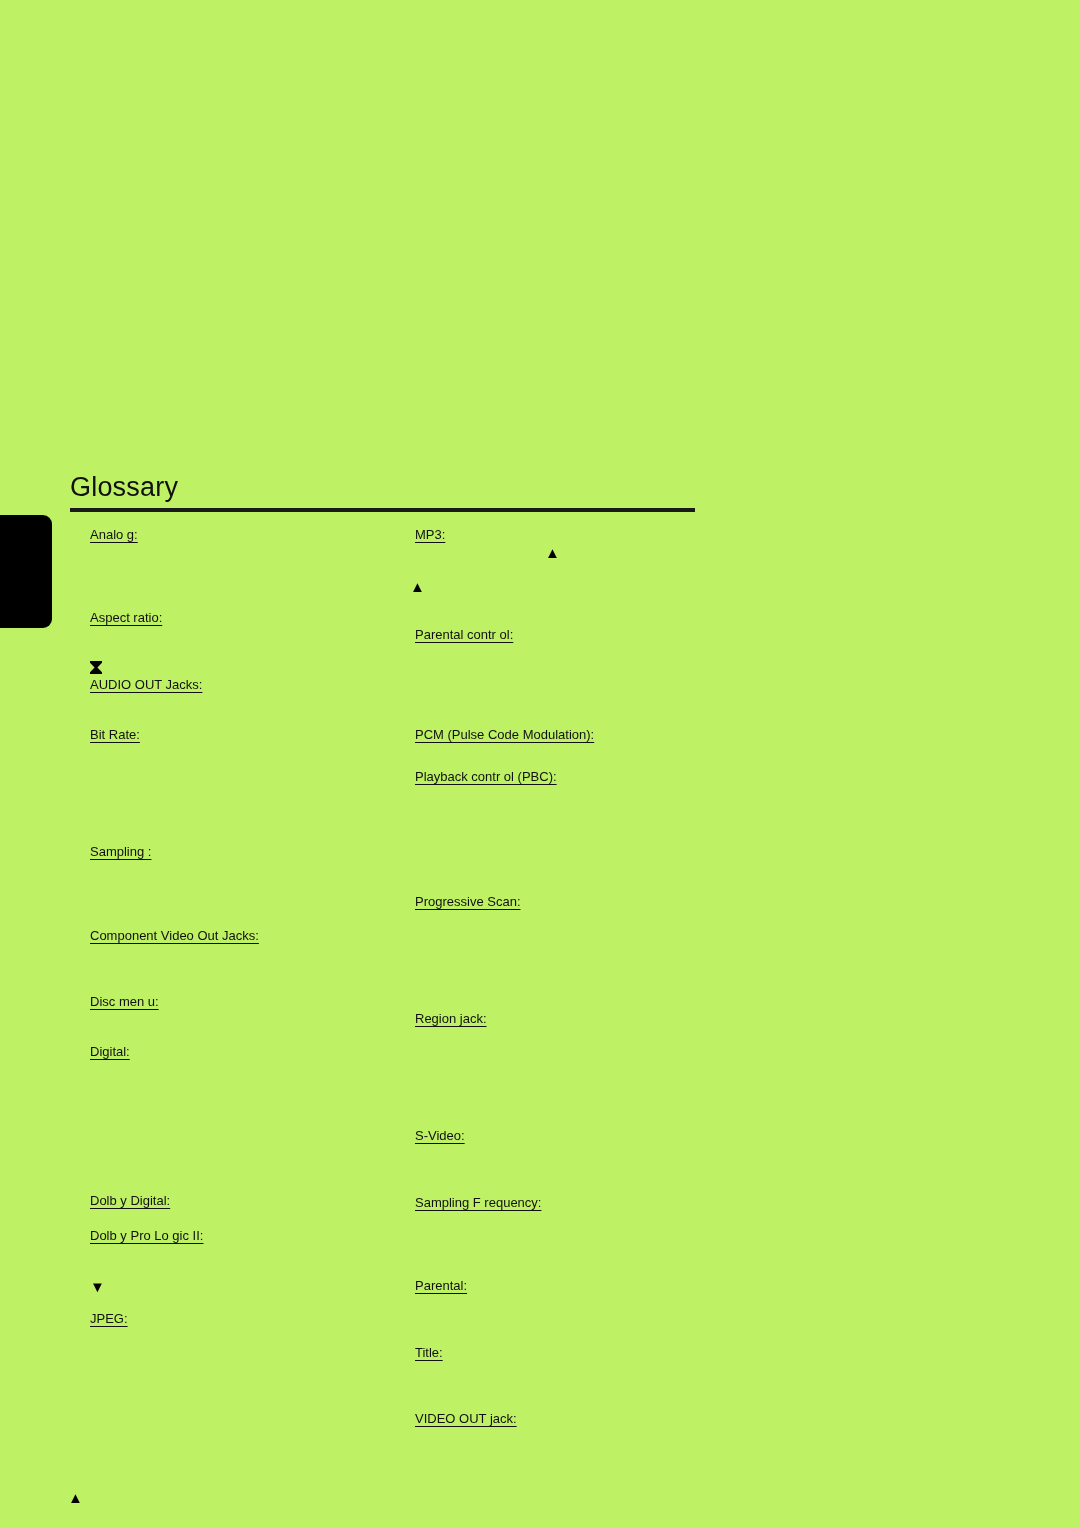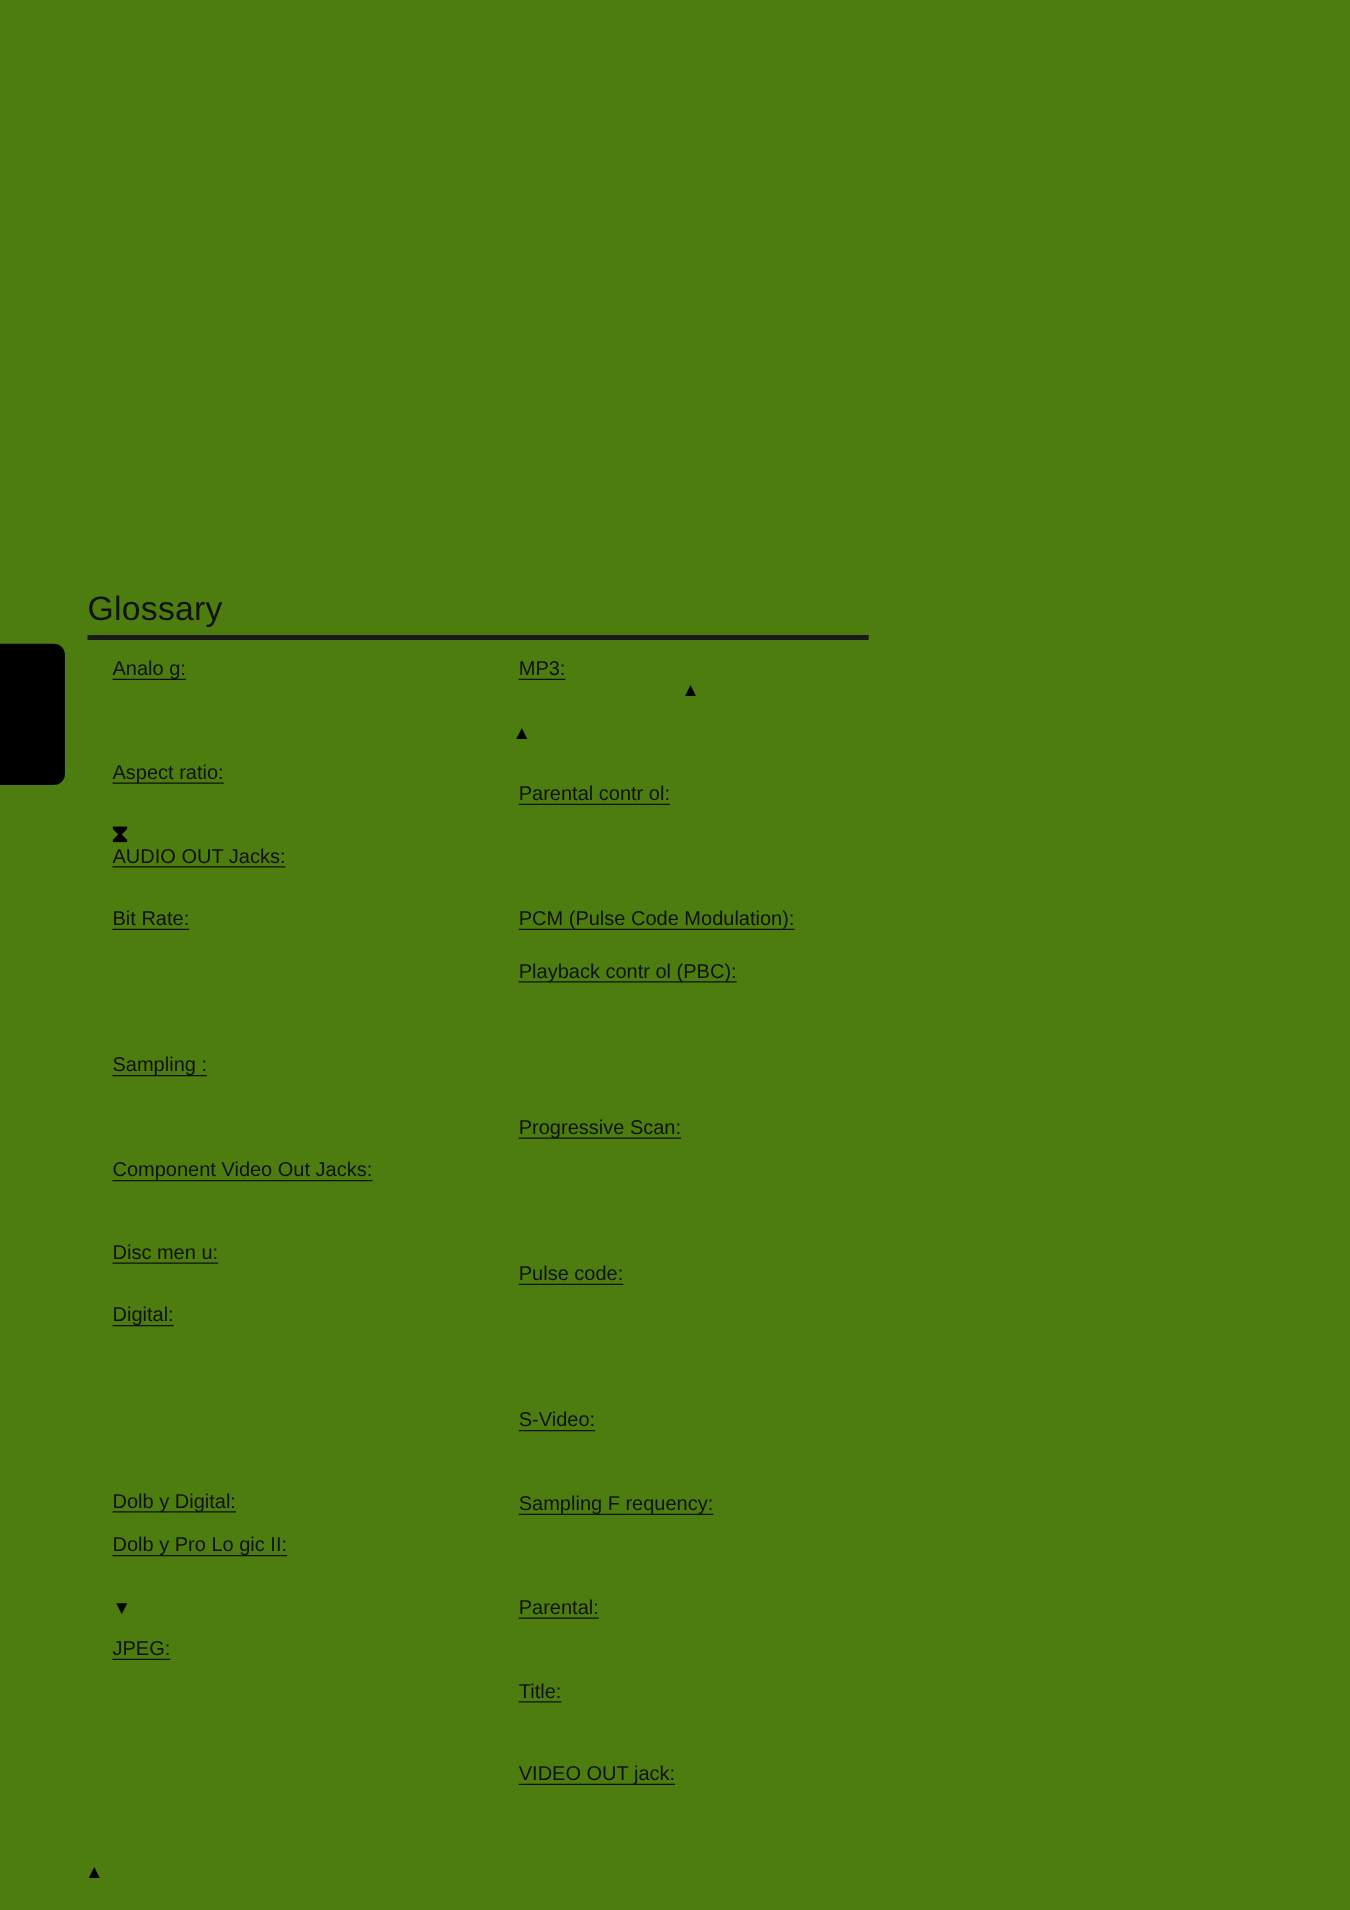--- a/index.html
+++ b/index.html
@@ -8,21 +8,21 @@
     background: #ffffff;
   }
   body {
     font-family: "Liberation Sans", sans-serif;
     color: #000000;
   }
   .page {
     position: relative;
     width: 1080px;
     height: 1528px;
-    background: #4d7c0f;
+    background: #bef264;
     overflow: hidden;
   }
 
   
   .edge-tab {
     position: absolute;
     left: -22px;
     top: 515px;
     width: 74px;
     height: 113px;
@@ -47,21 +47,21 @@
     left: 70px;
     top: 508px;
     width: 625px;
     height: 4px;
     background: #1a1a1a;
   }
 
   
   .term {
     position: absolute;
-    font-size: 16px;
+    font-size: 13px;
     font-weight: 400;
     line-height: 1;
     color: #111111;
     white-space: nowrap;
     text-decoration: underline;
     text-decoration-thickness: 1px;
     text-underline-offset: 3px;
   }
 
   
@@ -120,20 +120,20 @@
 
   <div class="term col-right" style="top:528px">MP3:</div>
 
   <div class="marker tri-up" style="left:545px; top:545px"></div>
   <div class="marker tri-up" style="left:410px; top:579px"></div>
 
   <div class="term col-right" style="top:628px">Parental contr ol:</div>
   <div class="term col-right" style="top:728px">PCM (Pulse Code Modulation): </div>
   <div class="term col-right" style="top:770px">Playback contr ol (PBC): </div>
   <div class="term col-right" style="top:895px">Progressive Scan:</div>
-  <div class="term col-right" style="top:1012px">Pulse code:</div>
+  <div class="term col-right" style="top:1012px">Region jack:</div>
   <div class="term col-right" style="top:1129px">S-Video:</div>
   <div class="term col-right" style="top:1196px">Sampling F requency:</div>
   <div class="term col-right" style="top:1279px">Parental:</div>
   <div class="term col-right" style="top:1346px">Title: </div>
   <div class="term col-right" style="top:1412px">VIDEO OUT jack: </div>
 
 </div>
 
 </body></html>

